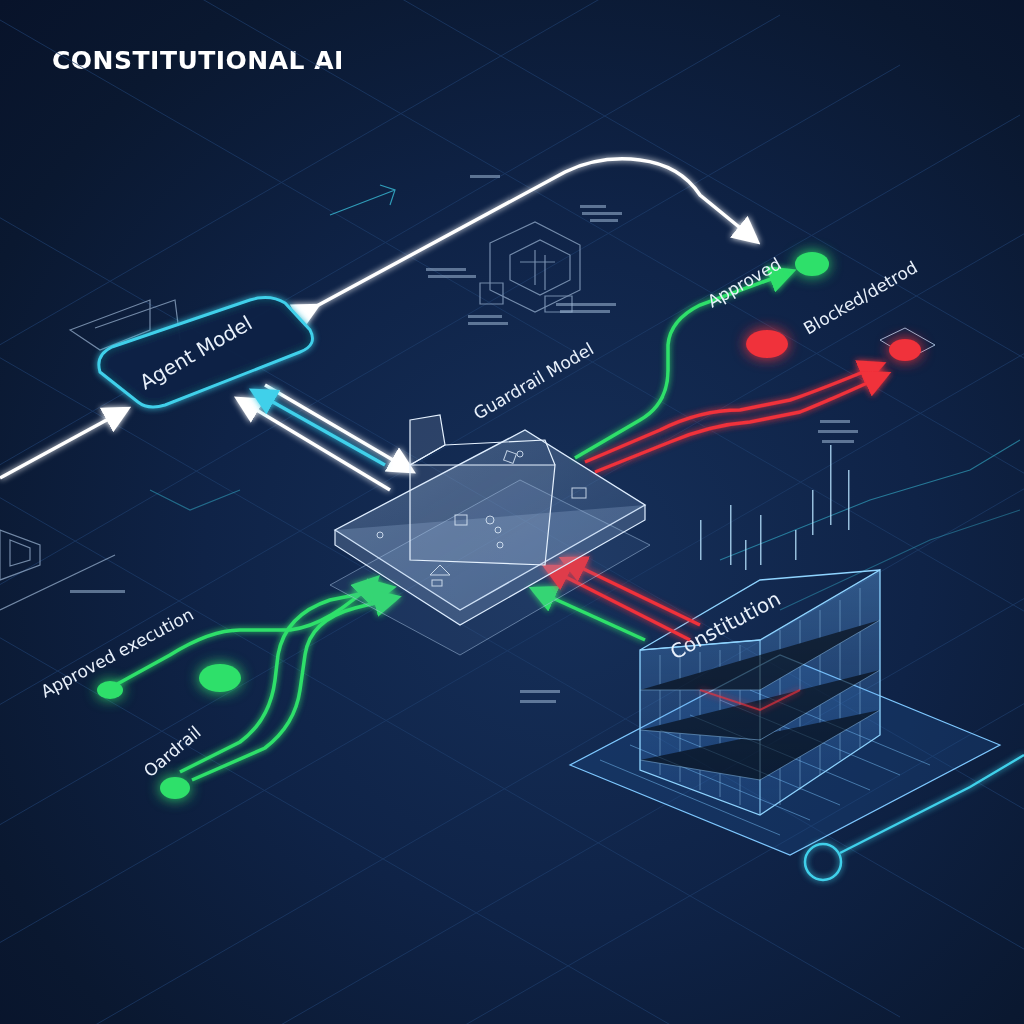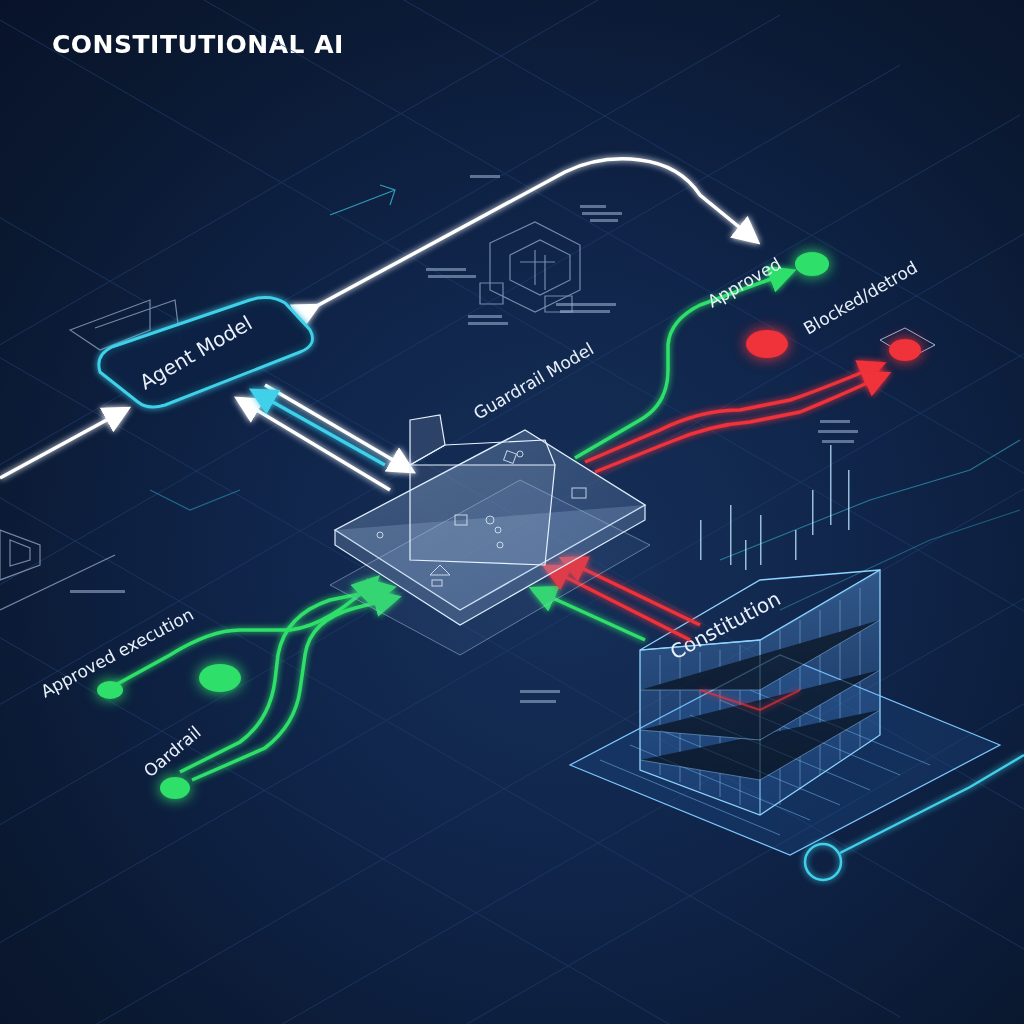--- a/index.html
+++ b/index.html
@@ -4,21 +4,21 @@
 <style>
   html, body { margin:0; padding:0; }
   body {
     width:1024px; height:1024px; overflow:hidden;
     background: radial-gradient(ellipse at 55% 55%, #16305a 0%, #0f2347 45%, #0a1830 80%, #08132a 100%);
     font-family: "Liberation Sans", "DejaVu Sans", sans-serif;
     position:relative;
   }
   #stage { position:absolute; left:0; top:0; width:1024px; height:1024px; }
   .title {
-    position:absolute; left:52px; top:30px;
+    position:absolute; left:52px; top:46px;
     color:#ffffff; font-weight:bold; font-size:25px; letter-spacing:0.5px;
     font-family: "DejaVu Sans", sans-serif;
   }
   svg text { font-family: "DejaVu Sans", sans-serif; }
   .lbl { fill:#e9f1fb; font-size:20px; }
   .lbl-sm { fill:#e9f1fb; font-size:17px; }
 </style>
 </head>
 <body>
 

